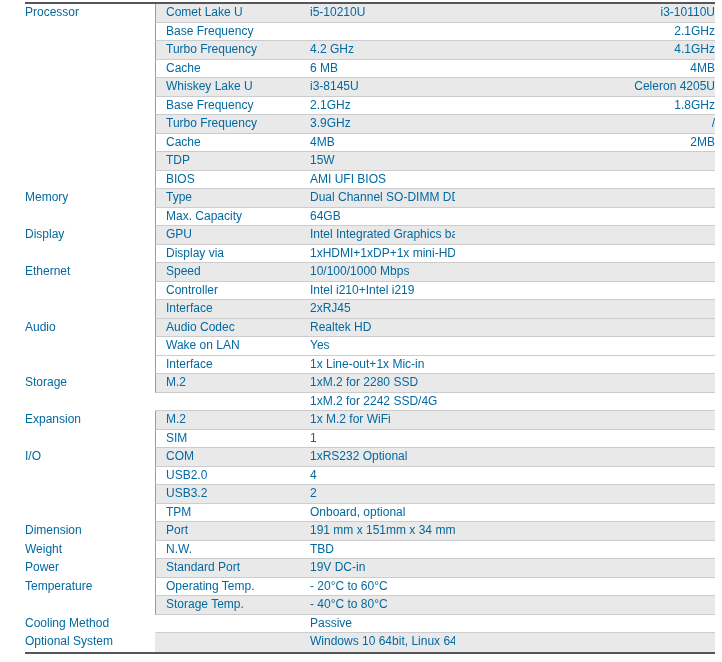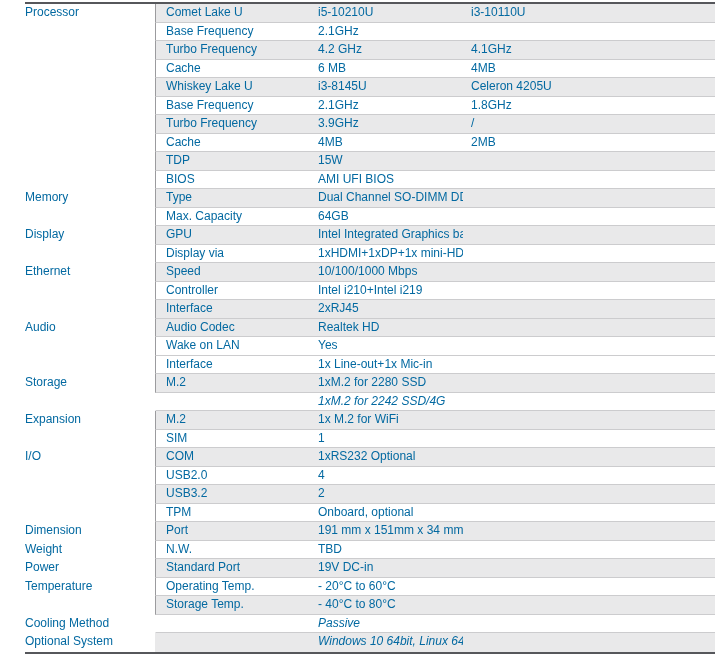--- a/index.html
+++ b/index.html
@@ -29,40 +29,40 @@
     background: #ffffff;
     white-space: nowrap;
     overflow: hidden;
   }
   .cells {
     flex: 1;
     display: flex;
     border-bottom: 1px solid #ccccce;
     border-left: 1px solid #9b9b9e;
     background: #ffffff;
-    gap: 8px;
   }
   .row.shaded .cells { background: #e9e9ea; }
-  .row.novline .cells { border-left: 1px solid transparent; font-style: italic; }
+  .row.novline .cells { border-left: 1px solid transparent; }
   .row:last-child .cells { border-bottom: none; }
   .spec {
     flex: 0 0 154px;
     padding-left: 10px;
     white-space: nowrap;
     overflow: hidden;
   }
   .v1 {
     flex: 0 0 145px;
     white-space: nowrap;
     overflow: hidden;
   }
   .v2 {
     flex: 1;
     white-space: nowrap;
     overflow: hidden;
+    text-align: right;
   }
 </style>
 </head>
 <body>
 
 <div class="spec-table">
   <div class="row shaded">
     <div class="cat">Processor</div>
     <div class="cells">
       <div class="spec">Comet Lake U</div>

